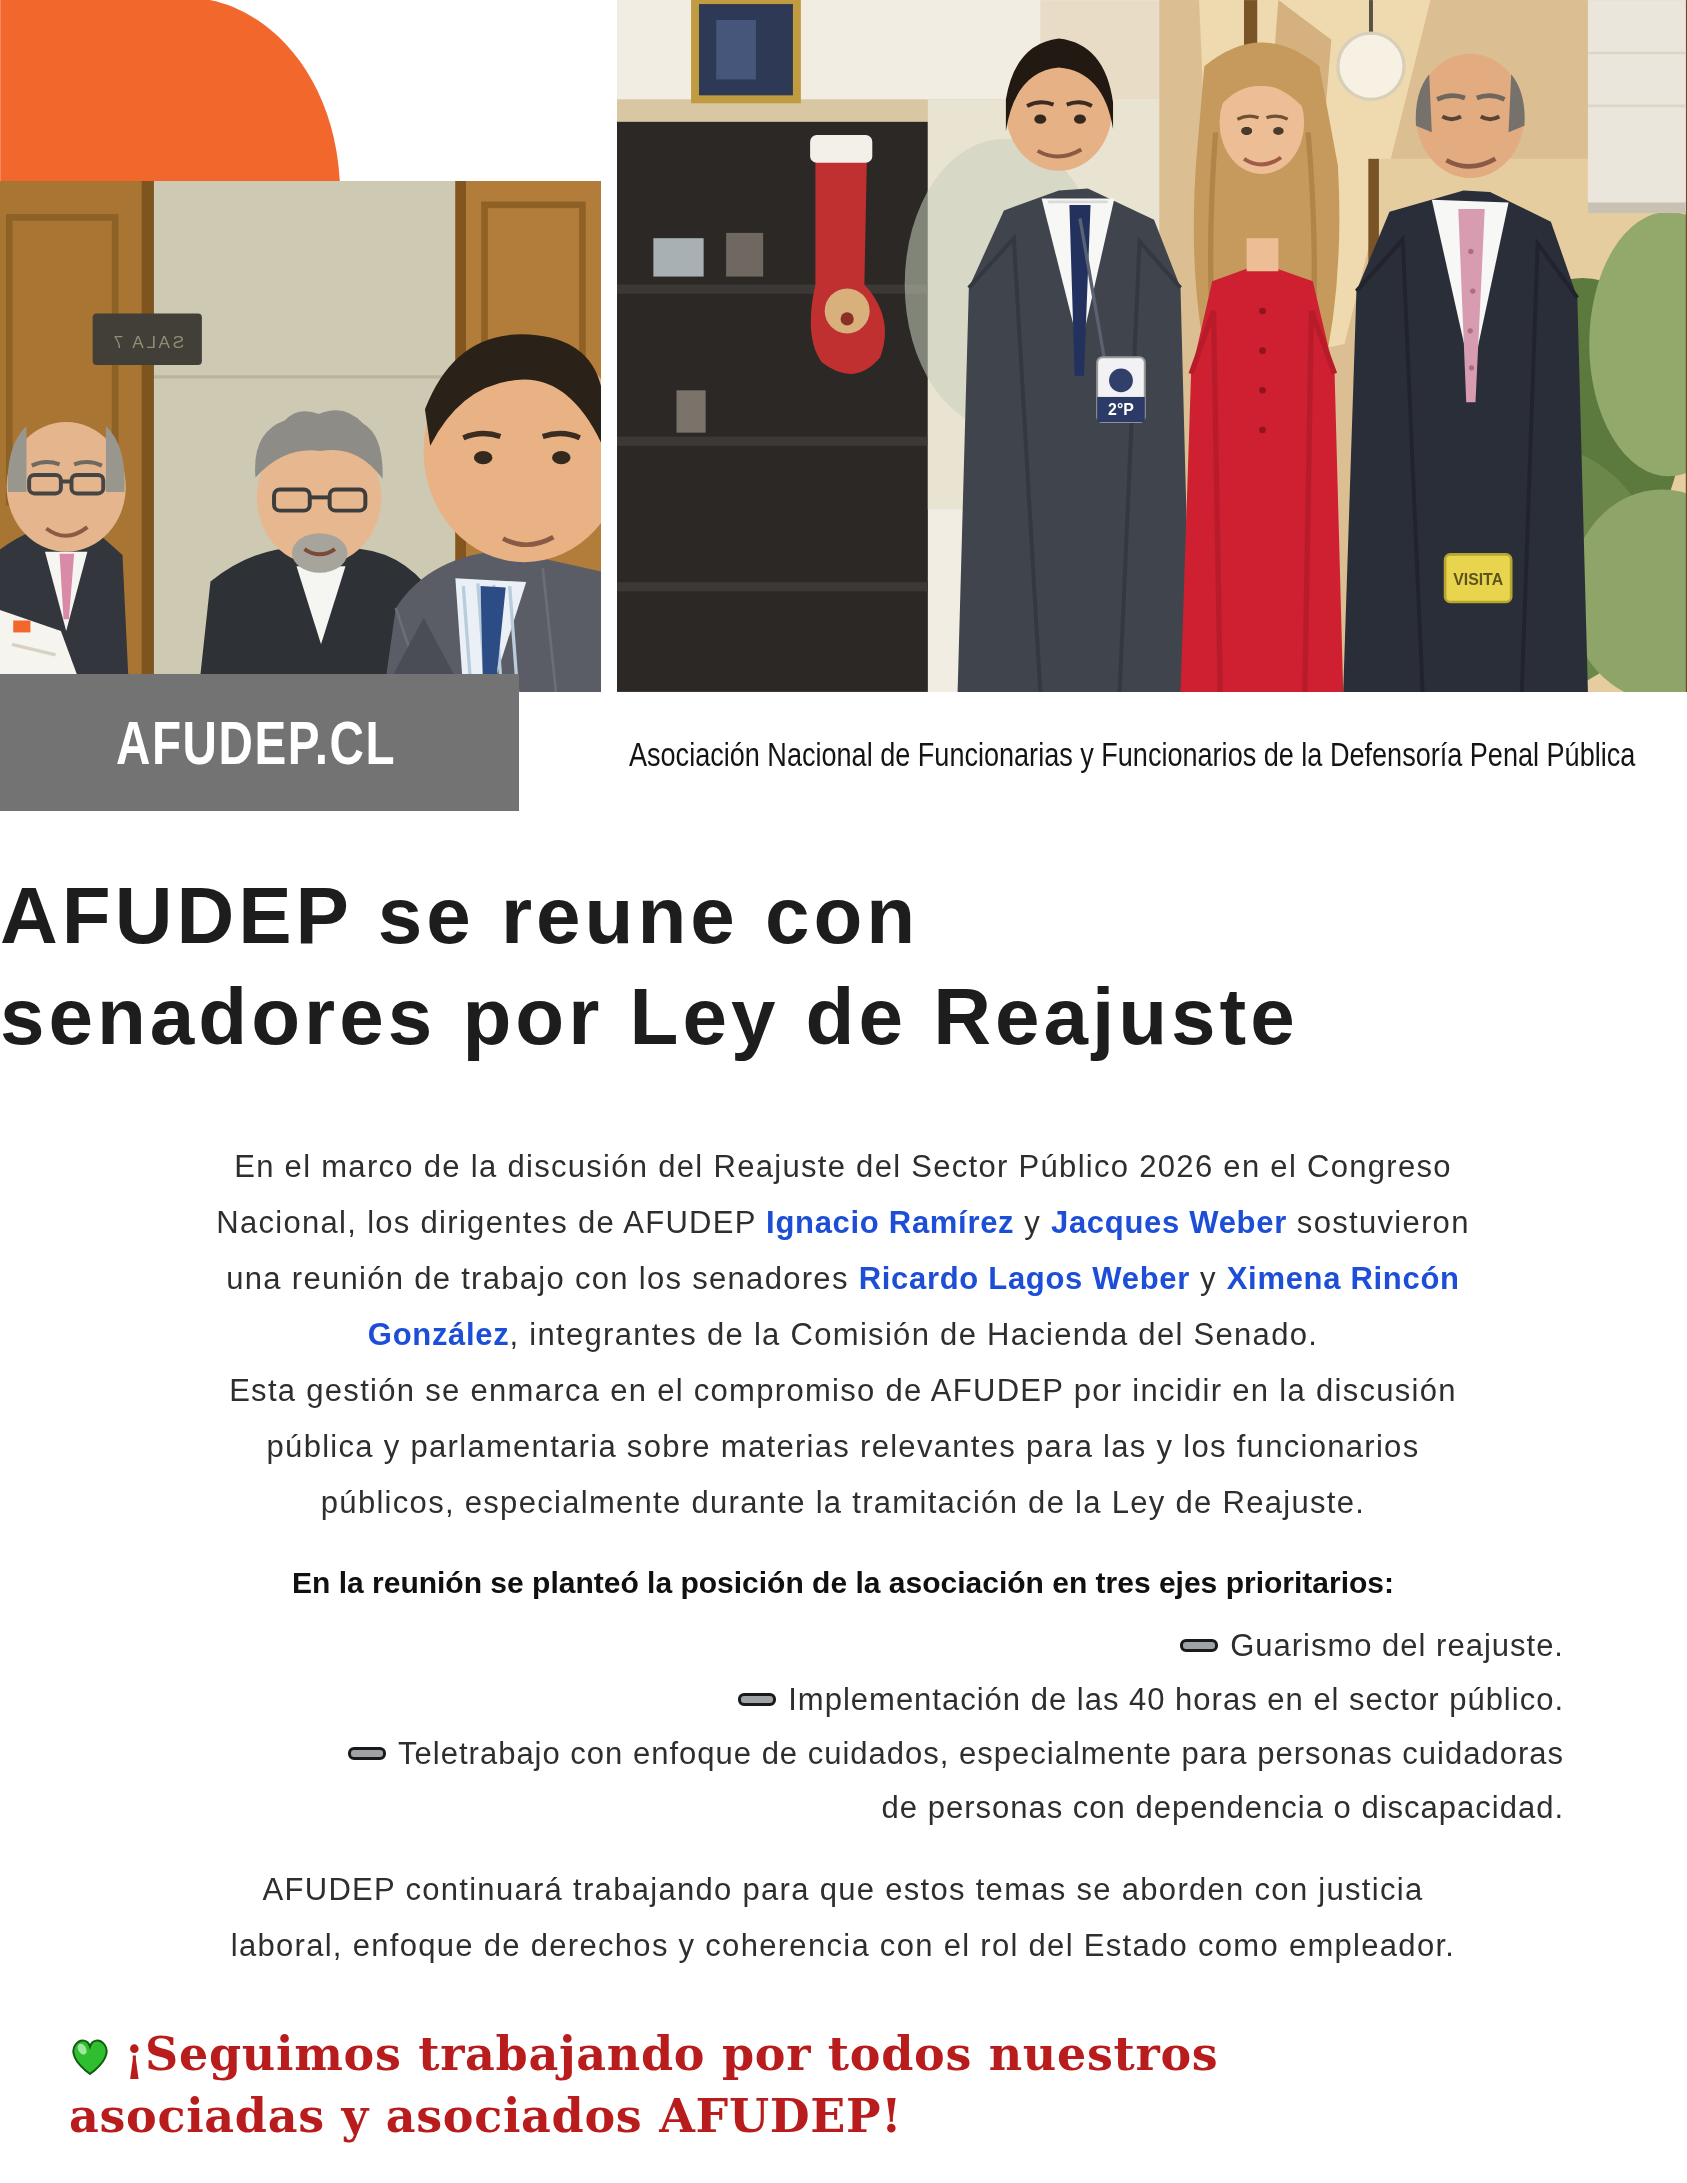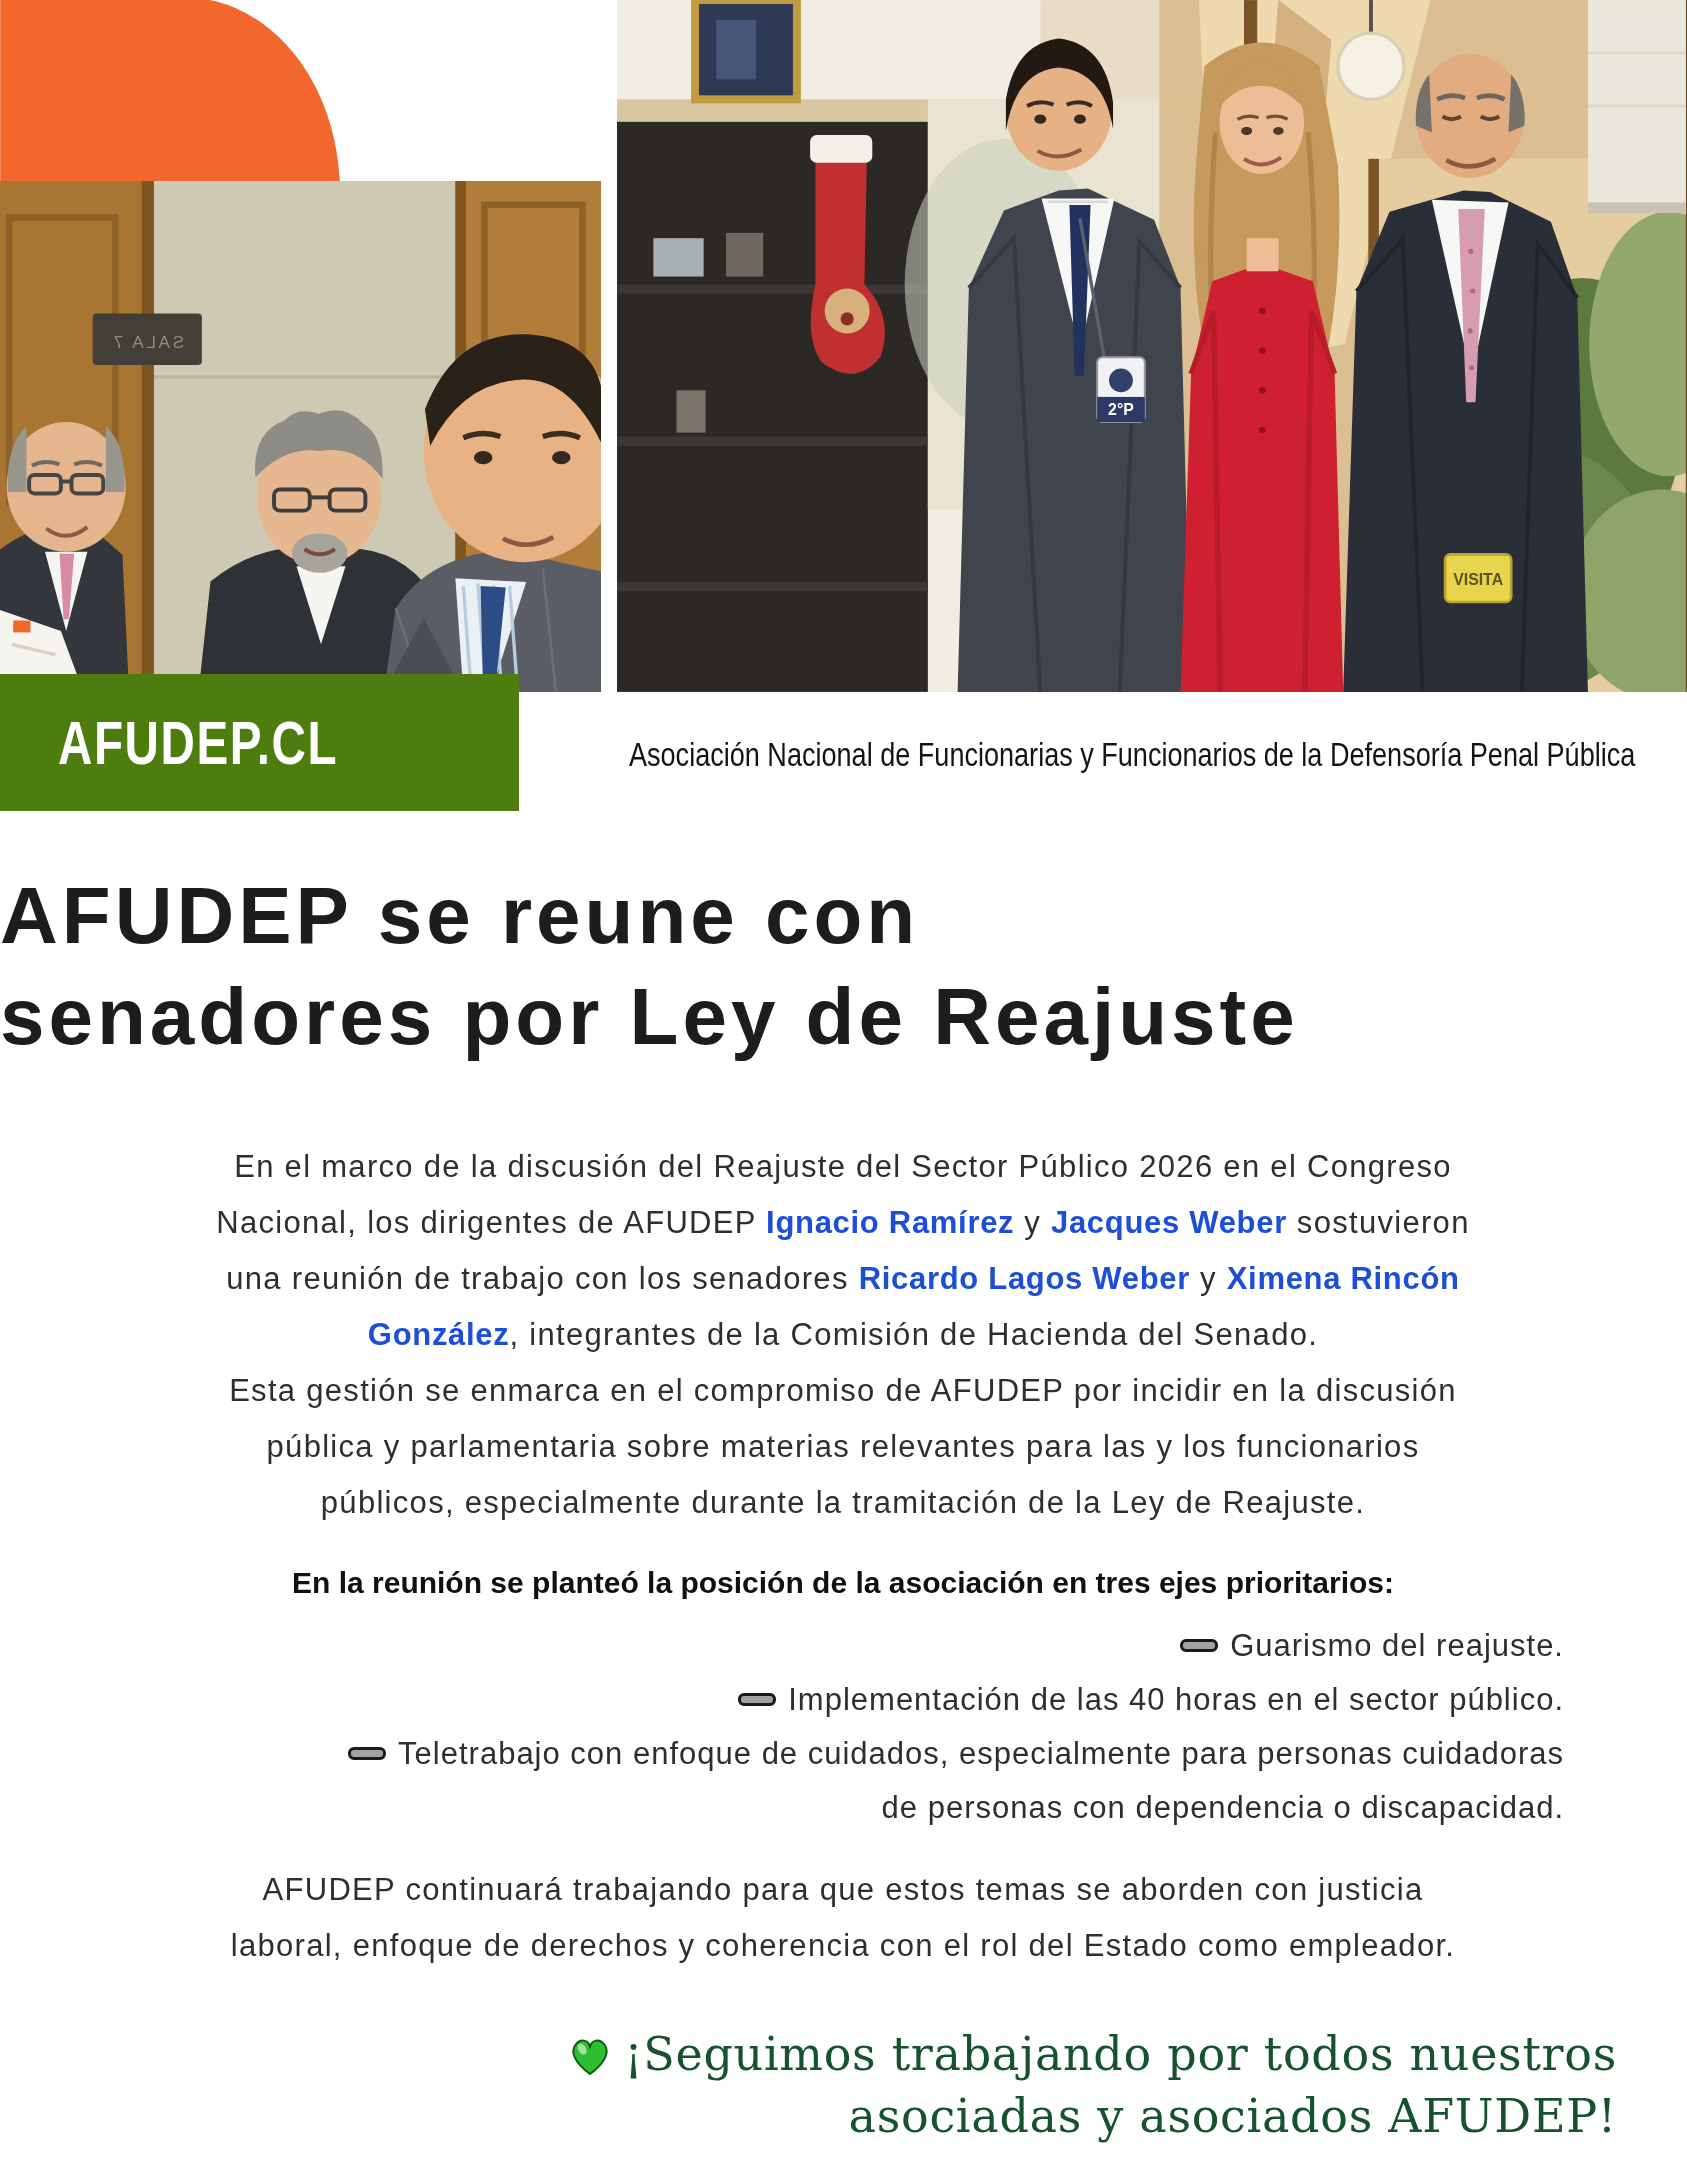--- a/index.html
+++ b/index.html
@@ -14,22 +14,22 @@
   svg { display:block; }
 
   
   .blob { left:0; top:0; width:344px; height:181px; }
   .photo-left  { left:0;   top:181px; width:601px;  height:511px; }
   .photo-right { left:617px; top:0;   width:1086px; height:844px;text-decoration:underline; }
 
   
   .banner {
     left:0; top:674px; width:519px; height:137px;
-    background:#4d7c0f; display:flex; align-items:center;
-    padding-left:58px;
+    background:#737373; display:flex; align-items:center;
+    padding-left:116px;
   }
   .banner-text {
     font-size:61px; font-weight:700; color:#ffffff; letter-spacing:2px;
     transform:scaleX(0.78); transform-origin:left center; white-space:nowrap;
   }
   .subtitle {
     left:529px; top:736px; width:1111px; text-align:center;
     font-size:33px; line-height:38px; color:#141414;
     transform:scaleX(0.82); transform-origin:center; white-space:nowrap;
   }
@@ -63,23 +63,23 @@
     display:inline-block; width:38px; height:13.2px;
     background:#9fa3a6; border:3.3px solid #1a1a1a; border-radius:6px;
     vertical-align:middle; margin-right:12px; margin-top:-5.3px;
   }
   .closing {
     left:122px; top:1862px; width:1442px; text-align:center;
     font-size:31px; line-height:56px; letter-spacing:1.3px; color:#2e2e2e;
   }
 
   .footer {
-    left:69px; top:2023px; width:1548px; text-align:right;
-    font-family:"DejaVu Serif", serif; font-weight:400;
-    font-size:46px; line-height:62px; letter-spacing:0.7px; color:#14532d;
+    left:69px; top:2023px; width:1548px; text-align:left;
+    font-family:"DejaVu Serif", serif; font-weight:700;
+    font-size:46px; line-height:62px; letter-spacing:0.7px; color:#b91c1c;
   }
   .heart { display:inline-block; vertical-align:-8px; margin-right:13.2px; }
 </style>
 </head>
 <body>
 
 <div class="page">
 
   <div class="abs photo-left">
     <svg width="601" height="511" viewBox="0 0 908 772">

